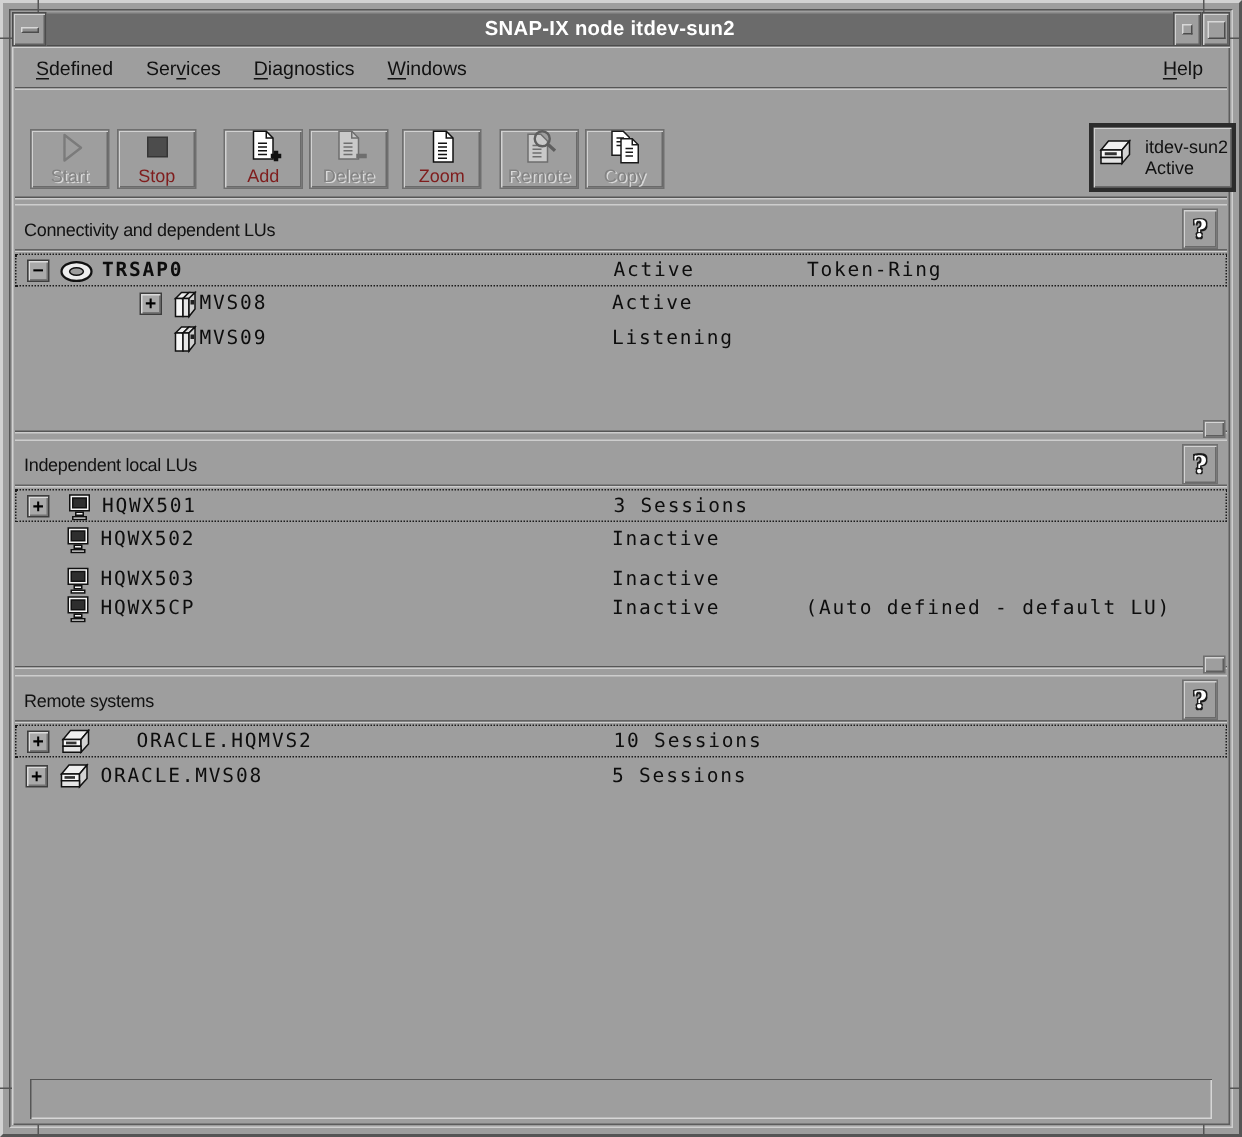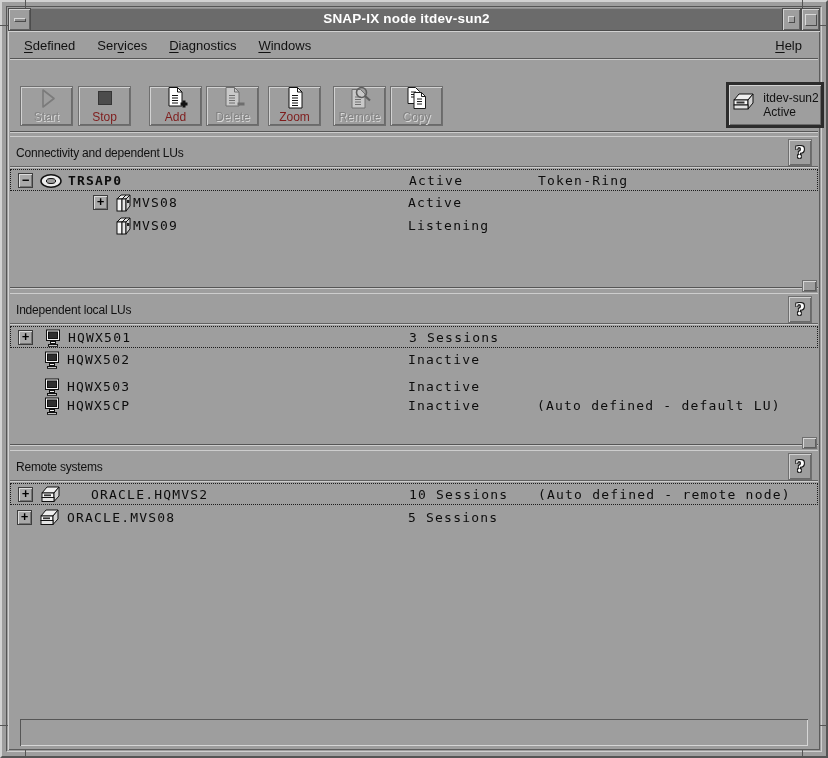--- a/index.html
+++ b/index.html
@@ -331,21 +331,20 @@
             <svg width="22" height="19" viewBox="0 0 22 19">
               <polygon points="2,7 7,1 19,1 14,7" fill="#efefef" stroke="#111"></polygon>
               <rect x="2" y="7" width="12" height="4.5" fill="#f7f7f7" stroke="#111"></rect>
               <polygon points="14,7 19,1 19,10 14,15.5" fill="#d2d2d2" stroke="#111"></polygon>
               <rect x="2" y="11.5" width="12" height="4" fill="#e4e4e4" stroke="#111"></rect>
               <rect x="4" y="8.4" width="7" height="1.8" fill="#333"></rect>
             </svg>
           </span>
           <span class="cell" style="left:62px;margin-left:18px;">ORACLE.HQMVS2</span>
           <span class="cell" style="left:398px;">10 Sessions</span>
-          <span class="cell" style="left:527px;">(Auto defined - remote node)</span>
         </div>
         <div class="row" style="top:26px;">
           <span class="expander" style="left:7px;">+</span>
           <span class="ticon" style="left:28px;">
             <svg width="22" height="19" viewBox="0 0 22 19">
               <polygon points="2,7 7,1 19,1 14,7" fill="#efefef" stroke="#111"></polygon>
               <rect x="2" y="7" width="12" height="4.5" fill="#f7f7f7" stroke="#111"></rect>
               <polygon points="14,7 19,1 19,10 14,15.5" fill="#d2d2d2" stroke="#111"></polygon>
               <rect x="2" y="11.5" width="12" height="4" fill="#e4e4e4" stroke="#111"></rect>
               <rect x="4" y="8.4" width="7" height="1.8" fill="#333"></rect>

